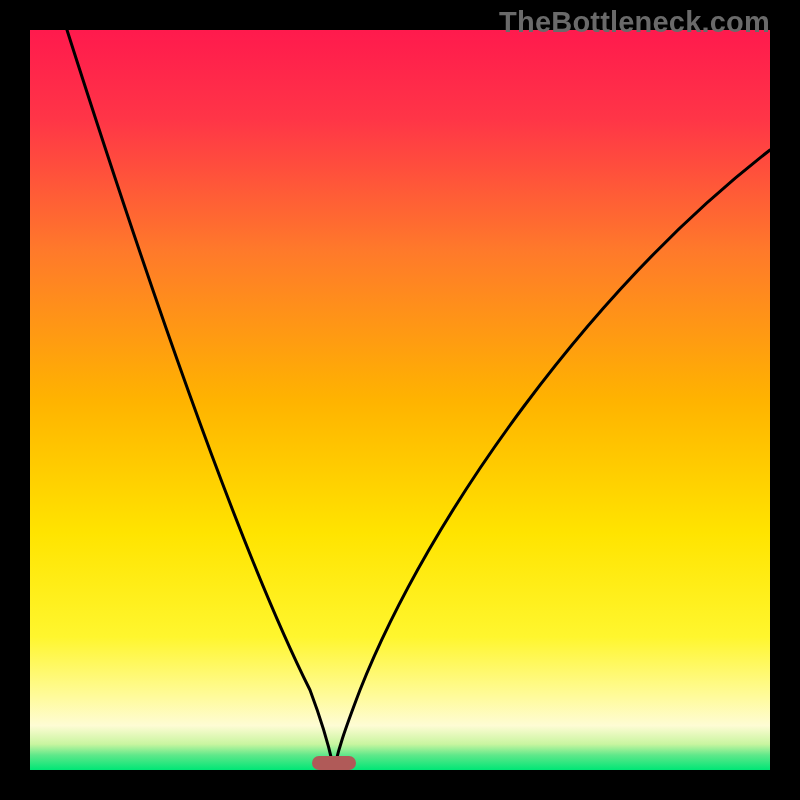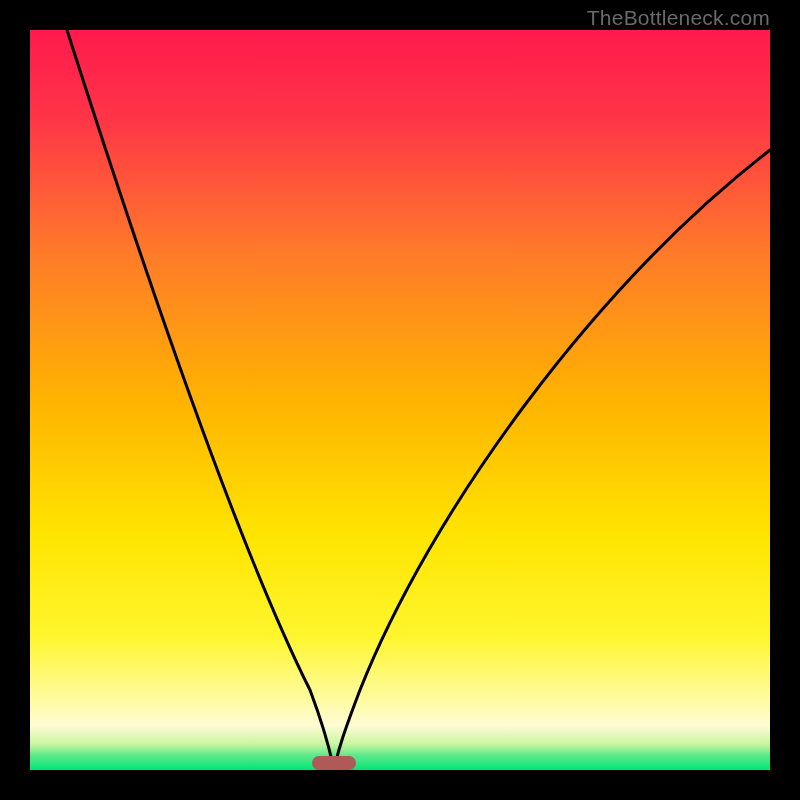--- a/index.html
+++ b/index.html
@@ -30,22 +30,22 @@
   .plot-area svg {
     display: block;
     width: 100%;
     height: 100%;
   }
   .watermark {
     position: absolute;
     top: 6px;
     right: 30px;
     color: #6a6a6a;
-    font-size: 21px;
-    font-weight: 400;
+    font-size: 29px;
+    font-weight: 700;
     letter-spacing: 0.2px;
     user-select: none;
     pointer-events: none;
   }
 </style>
 </head>
 <body>
 
 <div class="plot-area">
   <svg viewBox="0 0 740 740" preserveAspectRatio="none">

